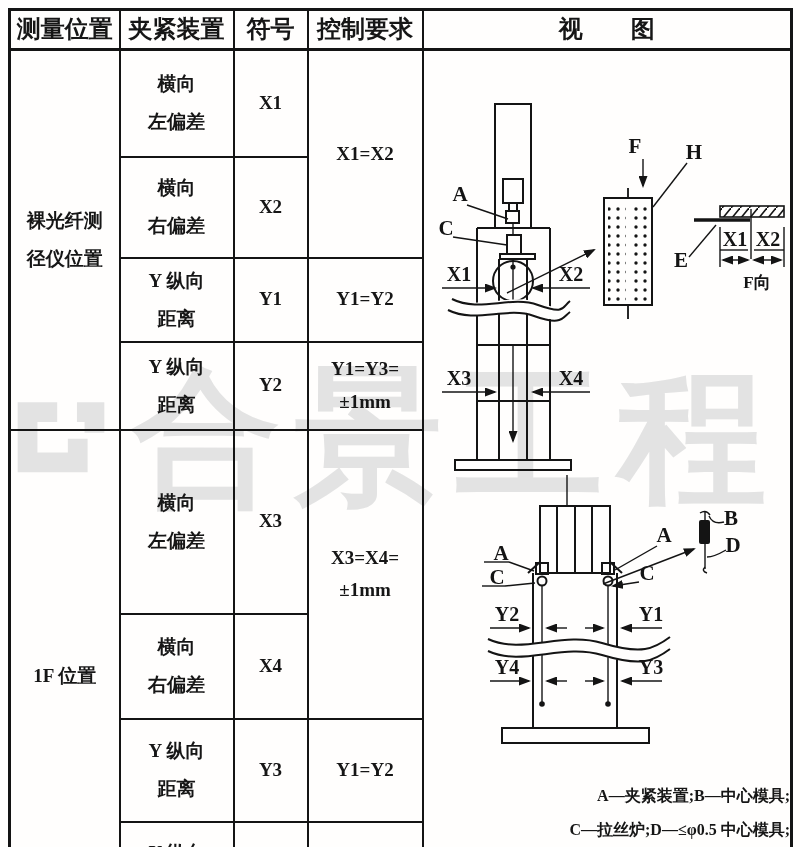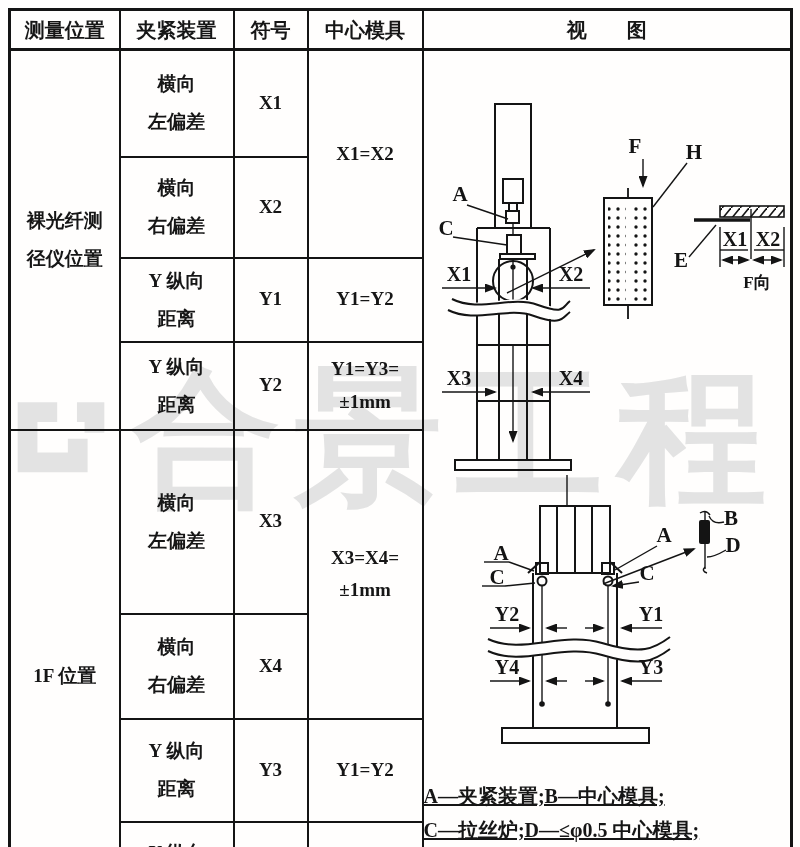--- a/index.html
+++ b/index.html
@@ -21,30 +21,30 @@
     position:absolute;left:8px;top:8px;z-index:1;
     border-collapse:collapse;table-layout:fixed;width:784px;
     background:transparent;
   }
   td,th{
     border:2px solid #141414;text-align:center;vertical-align:middle;
     font-weight:bold;font-size:19px;line-height:2.0;white-space:pre-line;
     padding:0;background:transparent;
   }
   table{border:3px solid #141414;}
-  thead th{border-bottom:3px solid #141414;font-size:20px;line-height:1.2;height:37px;}
+  thead th{border-bottom:3px solid #141414;font-size:24px;line-height:1.2;height:37px;}
   .sym,.req{font-size:19px;line-height:1.7;}
   #view-cell{padding:0;position:relative;vertical-align:top;}
   #view-wrap{position:relative;width:100%;height:795px;}
   .dsvg{position:absolute;left:0;}
   #svg-upper{top:0;}
   #svg-lower{top:384px;}
   #legend{
-    position:absolute;left:0;top:690px;width:100%;text-align:left;
-    font-size:20px;font-weight:bold;line-height:34px;white-space:normal;text-decoration:underline;
+    position:absolute;left:0;top:690px;width:100%;text-align:right;
+    font-size:16px;font-weight:bold;line-height:34px;white-space:normal;
   }
   .lg-line{white-space:nowrap;}
   
   .t-big{font:bold 21px "Liberation Serif","DejaVu Serif",serif;fill:#141414;}
   .t-dim{font:bold 20px "Liberation Serif","DejaVu Serif",serif;fill:#141414;}
   .t-sm{font:bold 17px "Liberation Serif","DejaVu Serif",serif;fill:#141414;}
   .ln{stroke:#141414;stroke-width:2;fill:none;}
   .ln-thin{stroke:#141414;stroke-width:1.4;fill:none;}
   .wavy-mask{stroke:#fffefd;stroke-width:13;fill:none;}
   .shape{stroke:#141414;stroke-width:2;fill:#fffefd;}
@@ -69,21 +69,21 @@
         <col style="width:114px">
         <col style="width:74px">
       <col style="width:115px">
         <col style="width:369px">
     </colgroup>
     <thead>
       <tr style="height:37px">
         <th>测量位置</th>
         <th>夹紧装置</th>
         <th>符号</th>
-        <th>中心模具</th>
+        <th>控制要求</th>
         <th>视　　图</th>
       </tr>
     </thead>
     <tbody>
       <tr style="height:107px">
         <td rowspan="4">裸光纤测
 径仪位置</td>
         <td>横向
 左偏差</td>
         <td class="sym">X1</td>

